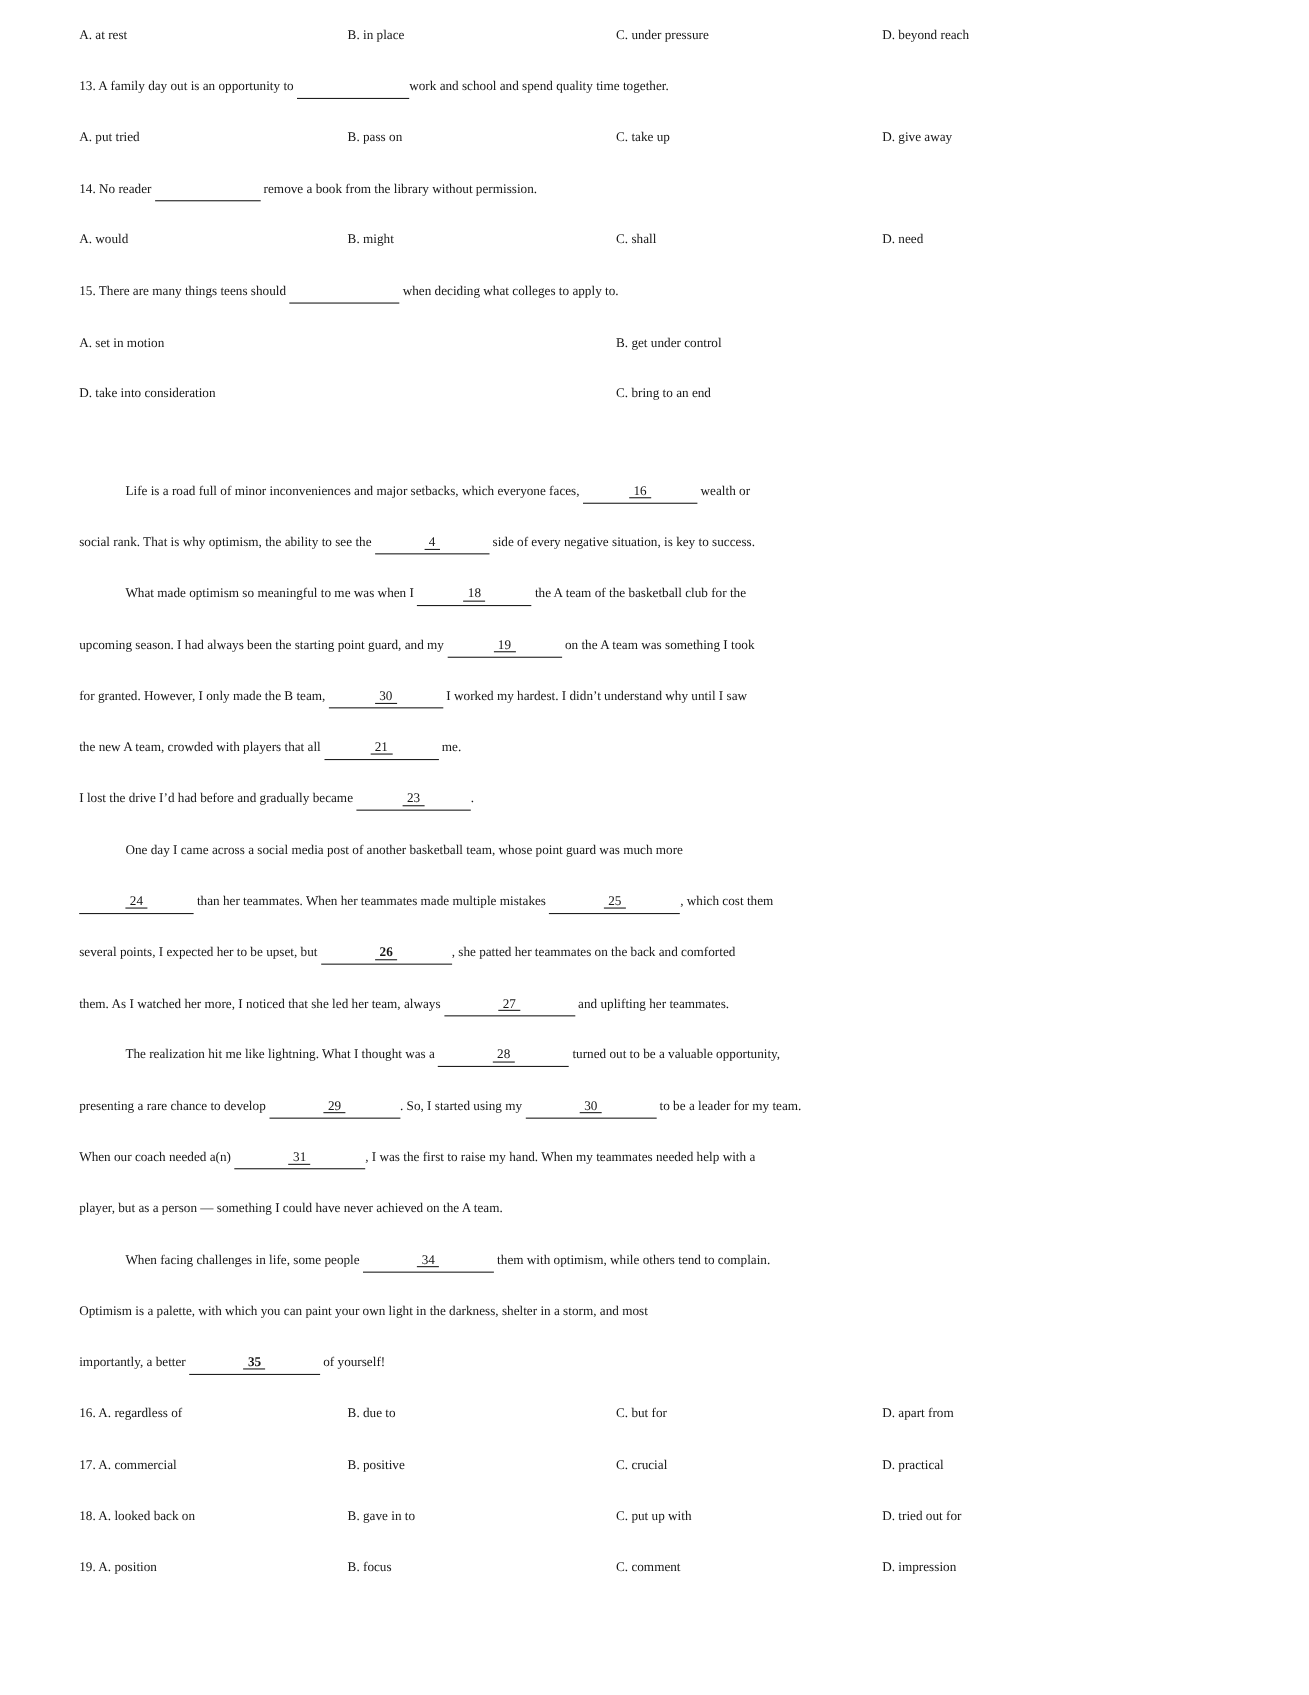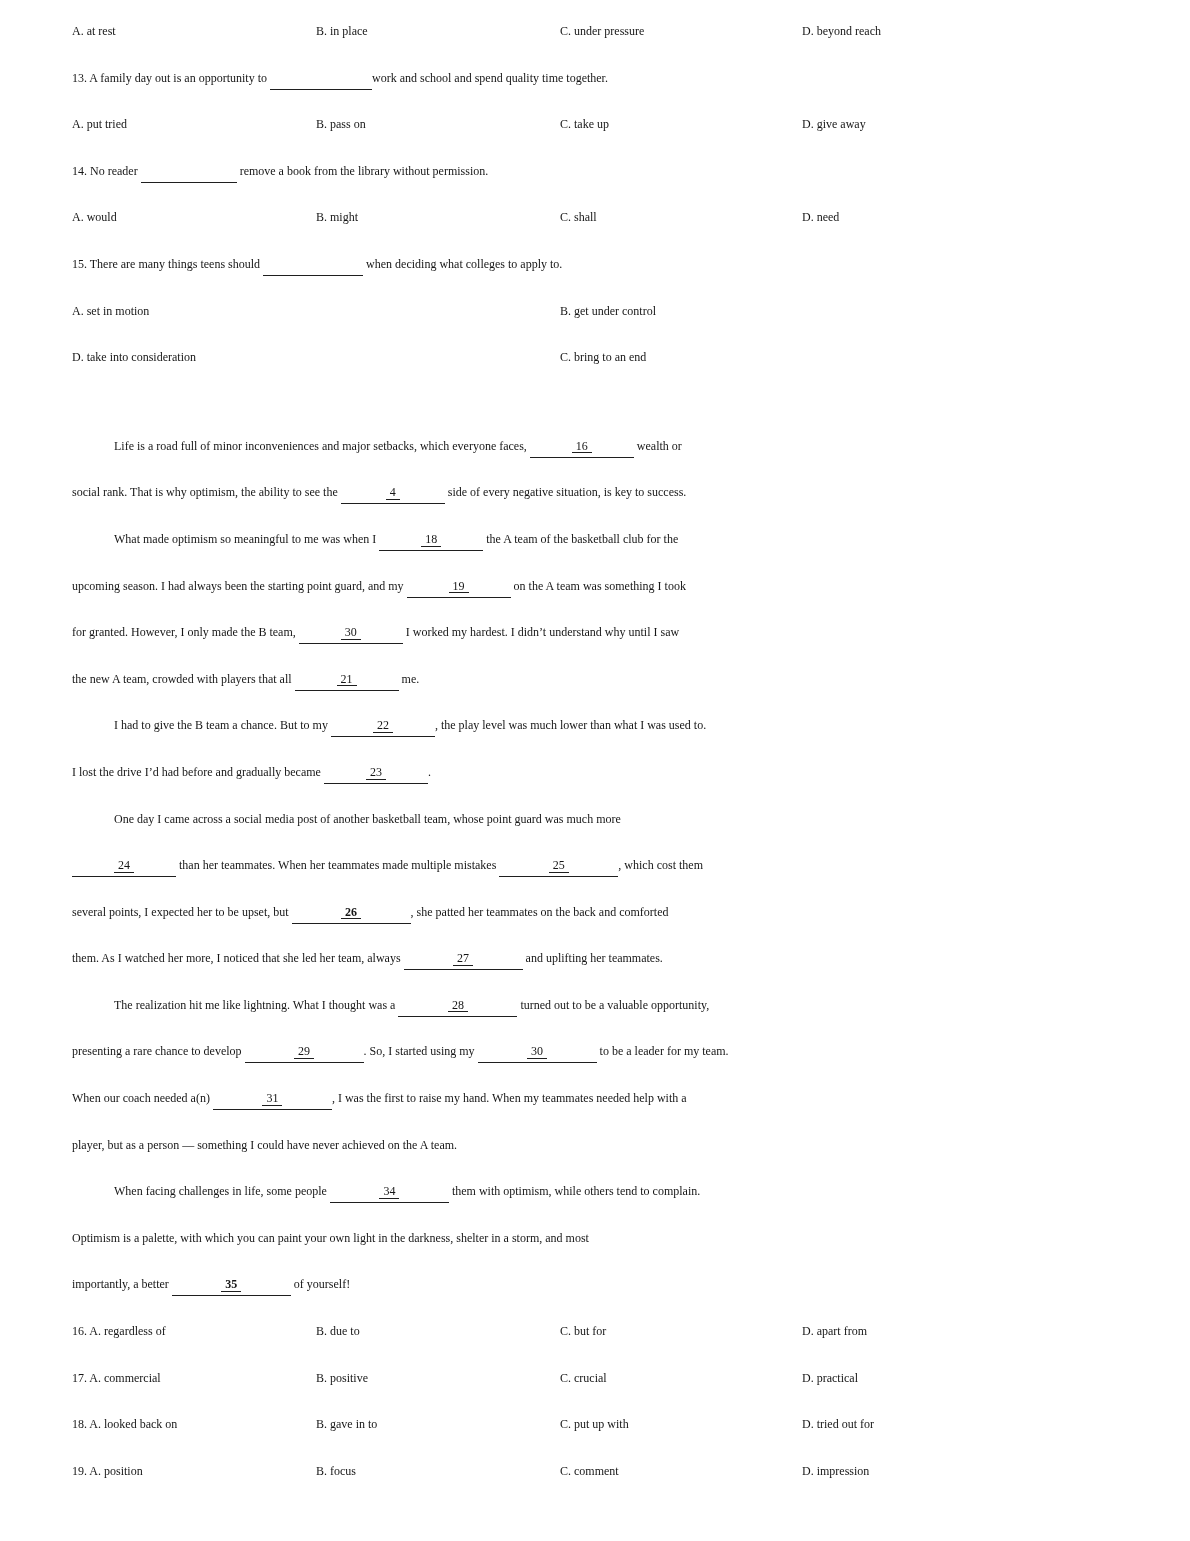--- a/index.html
+++ b/index.html
@@ -77,21 +77,20 @@
       </div>
     </section>
   <div class="gap"></div>
   <section>
       <div class="pline indent">Life is a road full of minor inconveniences and major setbacks, which everyone faces, <span class="blank"><span class="bnum">16</span></span> wealth or</div>
       <div class="pline">social rank. That is why optimism, the ability to see the <span class="blank"><span class="bnum">4</span></span> side of every negative situation, is key to success.</div>
       <div class="pline indent">What made optimism so meaningful to me was when I <span class="blank"><span class="bnum">18</span></span> the A team of the basketball club for the</div>
       <div class="pline">upcoming season. I had always been the starting point guard, and my <span class="blank"><span class="bnum">19</span></span> on the A team was something I took</div>
       <div class="pline">for granted. However, I only made the B team, <span class="blank"><span class="bnum">30</span></span> I worked my hardest. I didn’t understand why until I saw</div>
       <div class="pline">the new A team, crowded with players that all <span class="blank"><span class="bnum">21</span></span> me.</div>
-      <div class="pline indent">I had to give the B team a chance. But to my <span class="blank"><span class="bnum">22</span></span>, the play level was much lower than what I was used to.</div>
       <div class="pline">I lost the drive I’d had before and gradually became <span class="blank"><span class="bnum">23</span></span>.</div>
       <div class="pline indent">One day I came across a social media post of another basketball team, whose point guard was much more</div>
       <div class="pline"><span class="blank"><span class="bnum">24</span></span> than her teammates. When her teammates made multiple mistakes <span class="blank" style="min-width: 115px;"><span class="bnum">25</span></span>, which cost them</div>
       <div class="pline">several points, I expected her to be upset, but <span class="blank" style="min-width: 115px; font-weight: bold;"><span class="bnum">26</span></span>, she patted her teammates on the back and comforted</div>
       <div class="pline">them. As I watched her more, I noticed that she led her team, always <span class="blank" style="min-width: 115px;"><span class="bnum">27</span></span> and uplifting her teammates.</div>
       <div class="pline indent">The realization hit me like lightning. What I thought was a <span class="blank" style="min-width: 115px;"><span class="bnum">28</span></span> turned out to be a valuable opportunity,</div>
       <div class="pline">presenting a rare chance to develop <span class="blank" style="min-width: 115px;"><span class="bnum">29</span></span>. So, I started using my <span class="blank" style="min-width: 115px;"><span class="bnum">30</span></span> to be a leader for my team.</div>
       <div class="pline">When our coach needed a(n) <span class="blank" style="min-width: 115px;"><span class="bnum">31</span></span>, I was the first to raise my hand. When my teammates needed help with a</div>
       <div class="pline">player, but as a person — something I could have never achieved on the A team.</div>
       <div class="pline indent">When facing challenges in life, some people <span class="blank" style="min-width: 115px;"><span class="bnum">34</span></span> them with optimism, while others tend to complain.</div>

